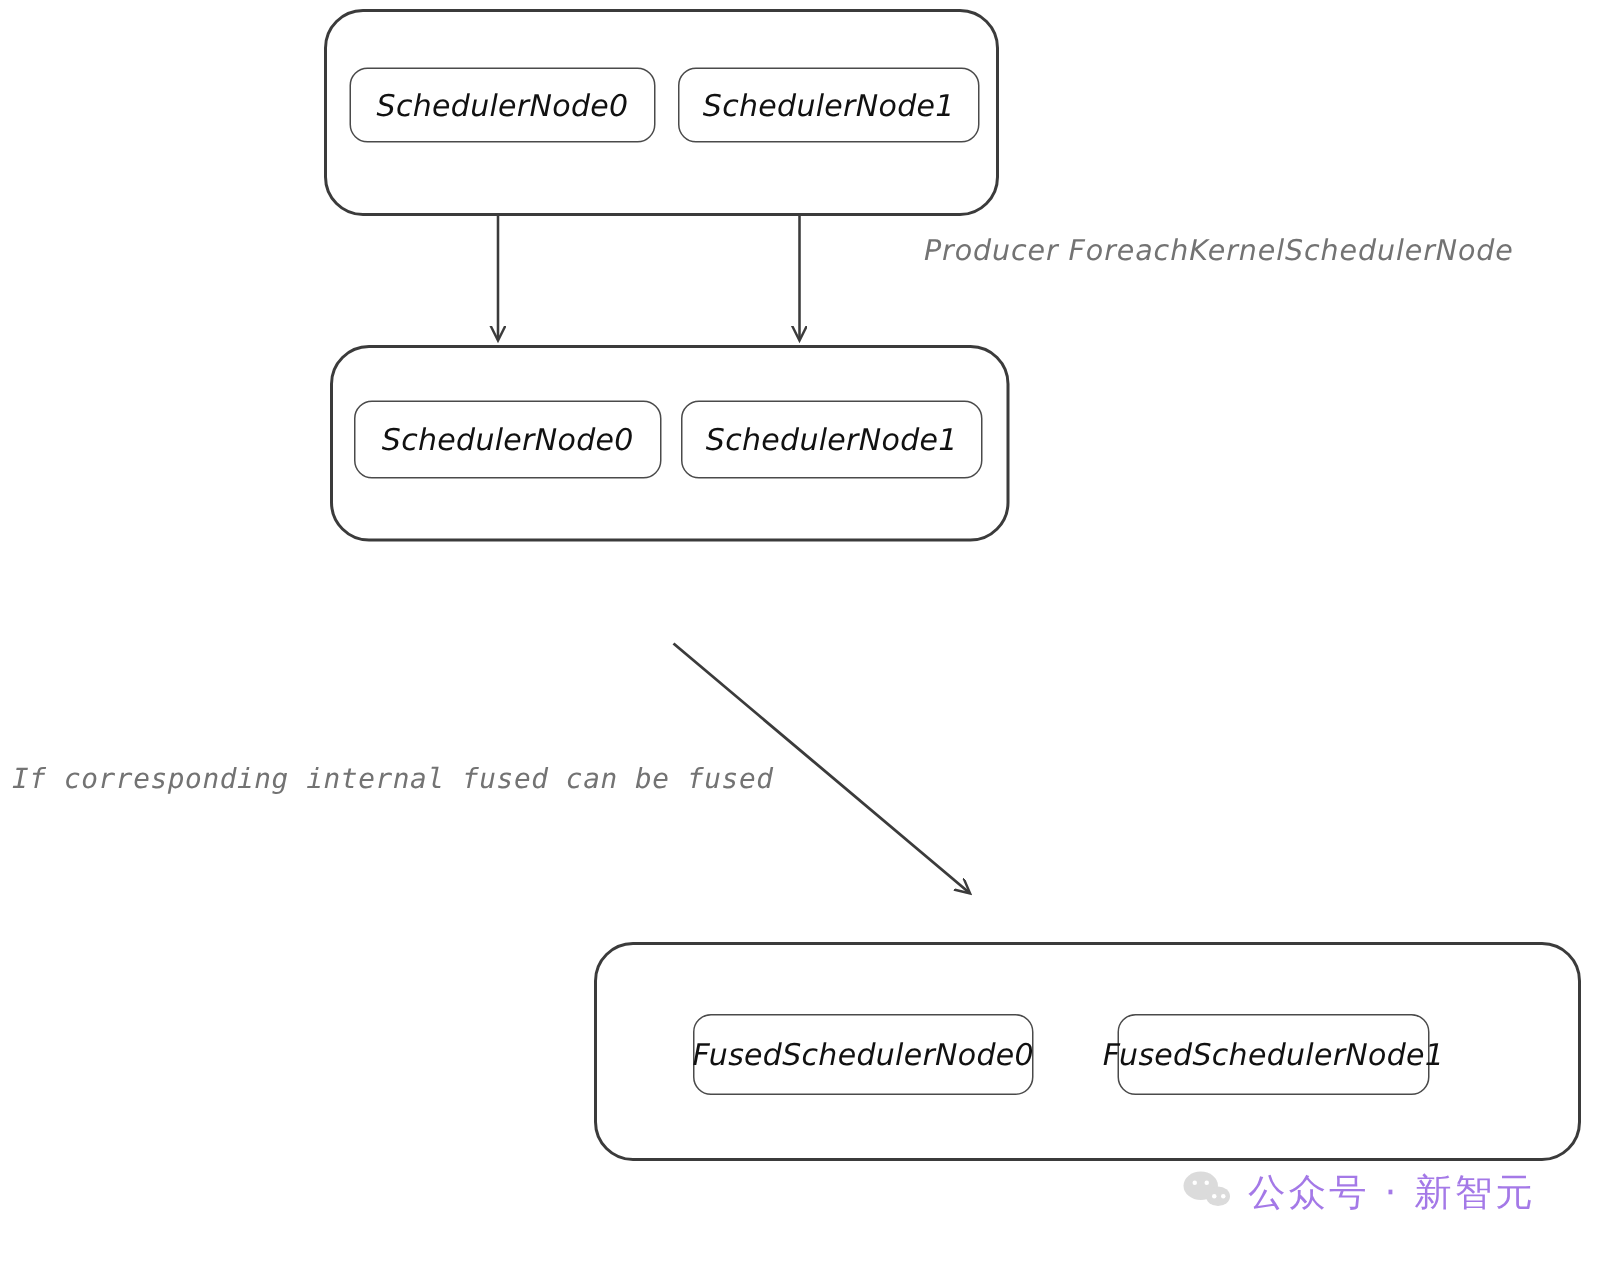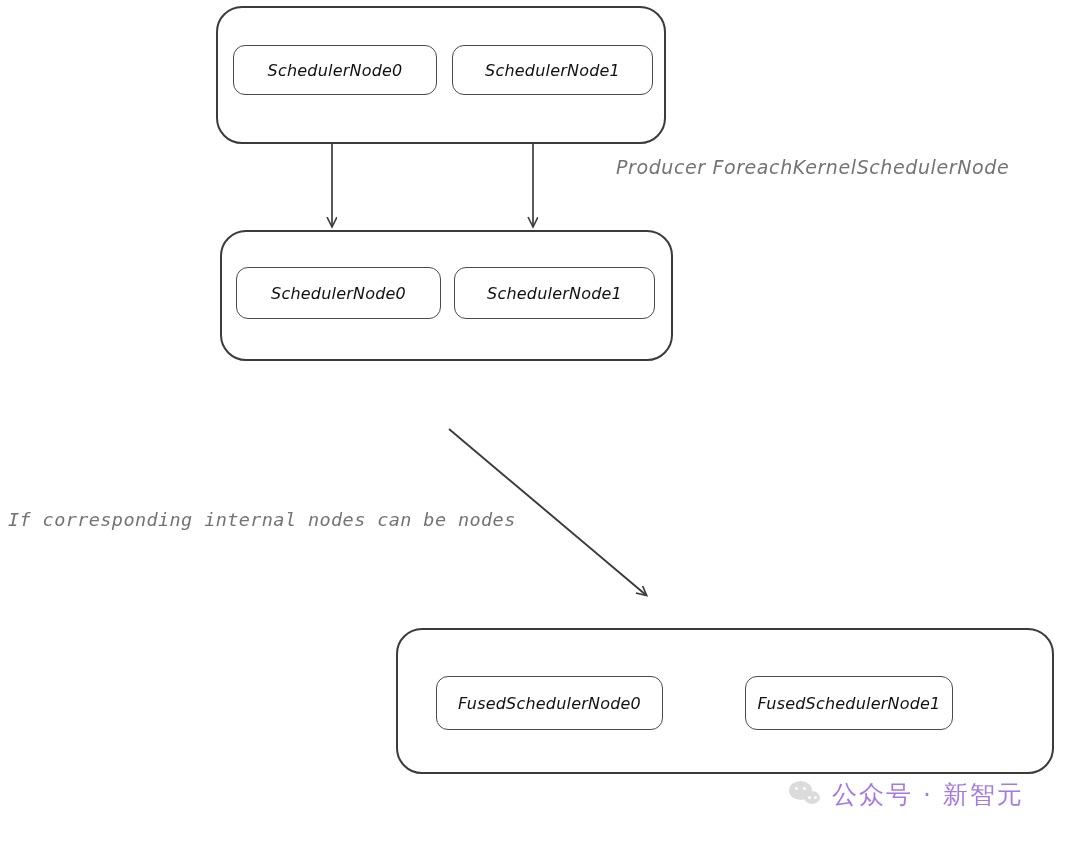--- a/index.html
+++ b/index.html
@@ -46,21 +46,21 @@
     box-sizing: border-box;
     border: 1.6px solid #4a4a4a;
     border-radius: 12px;
     background: #ffffff;
     display: flex;
     align-items: center;
     justify-content: center;
   }
   .node-label {
     font-family: "DejaVu Sans", sans-serif;
-    font-size: 16px;
+    font-size: 20px;
     letter-spacing: 0.2px;
     color: #111111;
     white-space: nowrap;
     font-style: italic;
     font-weight: 400;
   }
 
   
   .caption {
     position: absolute;
@@ -143,25 +143,25 @@
 
   <div class="group-box" style="left:220px; top:230px; width:453px; height:131px;">
   </div>
   <div class="node-box" style="left:236px; top:267px; width:205px; height:52px;">
     <span class="node-label">SchedulerNode0</span>
   </div>
   <div class="node-box" style="left:454px; top:267px; width:201px; height:52px;">
     <span class="node-label">SchedulerNode1</span>
   </div>
 
-  <div class="caption mono" style="left:8px; top:509px;">If corresponding internal nodes can be nodes</div>
+  <div class="caption mono" style="left:8px; top:509px;">If corresponding internal fused can be fused</div>
 
   <div class="group-box" style="left:396px; top:628px; width:658px; height:146px;">
   </div>
-  <div class="node-box" style="left:436px; top:676px; width:227px; height:54px;">
+  <div class="node-box" style="left:462px; top:676px; width:227px; height:54px;">
     <span class="node-label">FusedSchedulerNode0</span>
   </div>
   <div class="node-box" style="left:745px; top:676px; width:208px; height:54px;">
     <span class="node-label">FusedSchedulerNode1</span>
   </div>
 
   <div class="watermark" style="left:789px; top:778px;">
     <span class="wm-logo">
       <span class="bub big"></span>
       <span class="bub small"></span>

